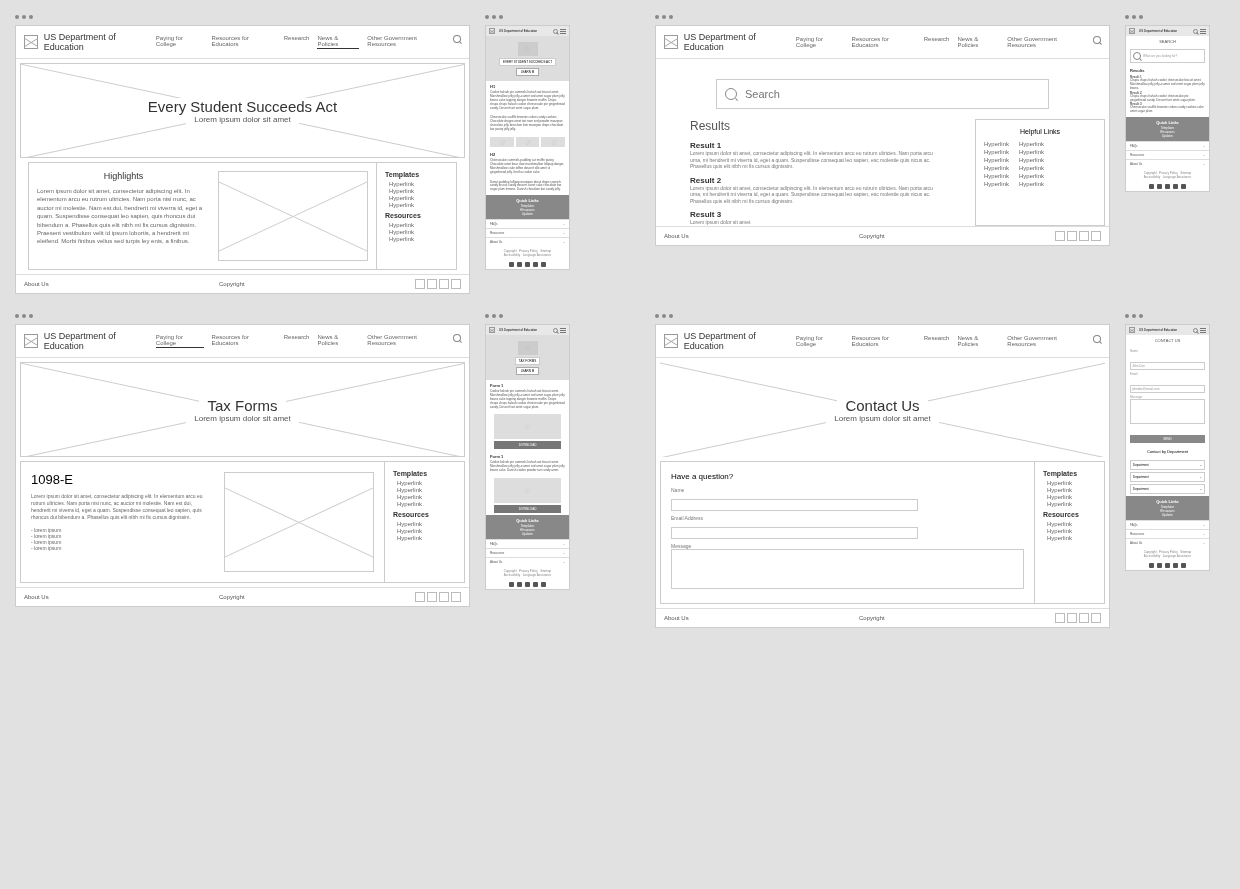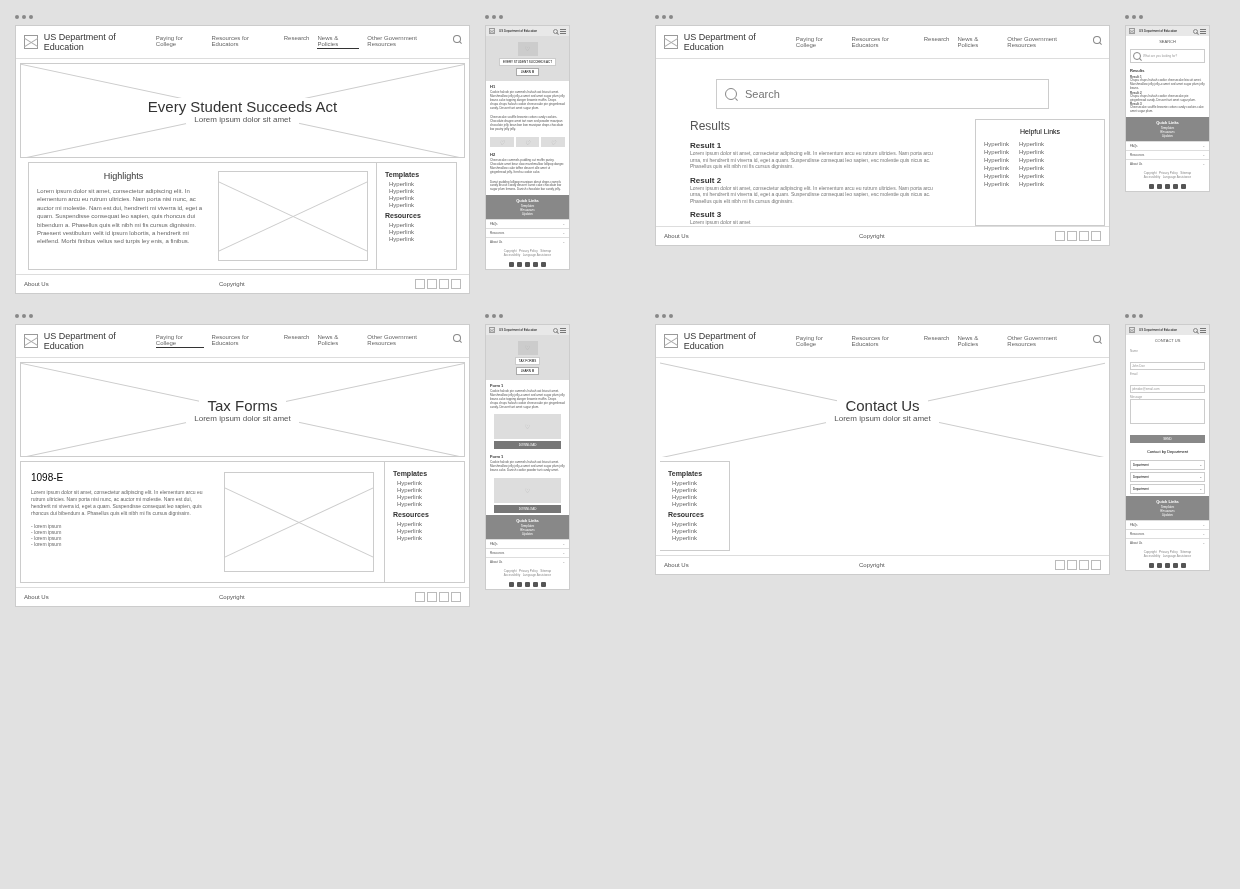--- a/index.html
+++ b/index.html
@@ -61,21 +61,21 @@
 .rlist h3{font-size:8px;color:#333;margin-top:6px}
 .rlist p{font-size:5px;color:#777;line-height:1.3}
 .helpful{width:130px;border:1px solid #ccc;padding:8px;font-size:6px}
 .helpful h3{text-align:center;font-size:7px;margin-bottom:6px;font-weight:400}
 .helpful .cols{display:flex;gap:10px}
 .helpful .cols div a{display:block;color:#666;margin-bottom:2px}
 
 
 .form-body{display:flex;margin:0 4px 4px}
 .form-main{flex:1;border:1px solid #ccc;padding:10px}
-.form-main h2{font-size:10px;font-weight:400;margin-bottom:6px}
+.form-main h2{font-size:13px;font-weight:400;margin-bottom:6px}
 .form-main .txt{font-size:5px;color:#666;line-height:1.4;margin-bottom:6px}
 .form-main ul{list-style:none;font-size:5px;color:#666}
 .form-main ul li::before{content:"- "}
 .form-img{width:150px;margin-left:8px}
 
 
 .contact-body{display:flex;margin:4px}
 .cform{flex:1;border:1px solid #ccc;padding:10px}
 .cform h2{font-size:8px;font-weight:400;margin-bottom:6px}
 .cform label{font-size:5px;color:#777;display:block;margin-top:4px}
@@ -545,20 +545,29 @@
       <span>News &amp; Policies</span>
       <span>Other Government Resources</span>
       <span class="srch-ic"></span>
     </div>
   </div>
   <div class="hero" style="border:none">
     <h1>Contact Us</h1>
     <p>Lorem ipsum dolor sit amet</p>
   </div>
   <div class="contact-body">
+    <div class="cform">
+      <h2>Have a question?</h2>
+      <label>Name</label>
+      <input style="">
+      <label>Email Address</label>
+      <input style="">
+      <label>Message</label>
+      <textarea style=""></textarea>
+    </div>
     <div class="side" style="width:70px">
       <h3>Templates</h3>
       <a>Hyperlink</a>
             <a>Hyperlink</a>
             <a>Hyperlink</a>
             <a>Hyperlink</a>
       <h3>Resources</h3>
       <a>Hyperlink</a>
             <a>Hyperlink</a>
             <a>Hyperlink</a>

